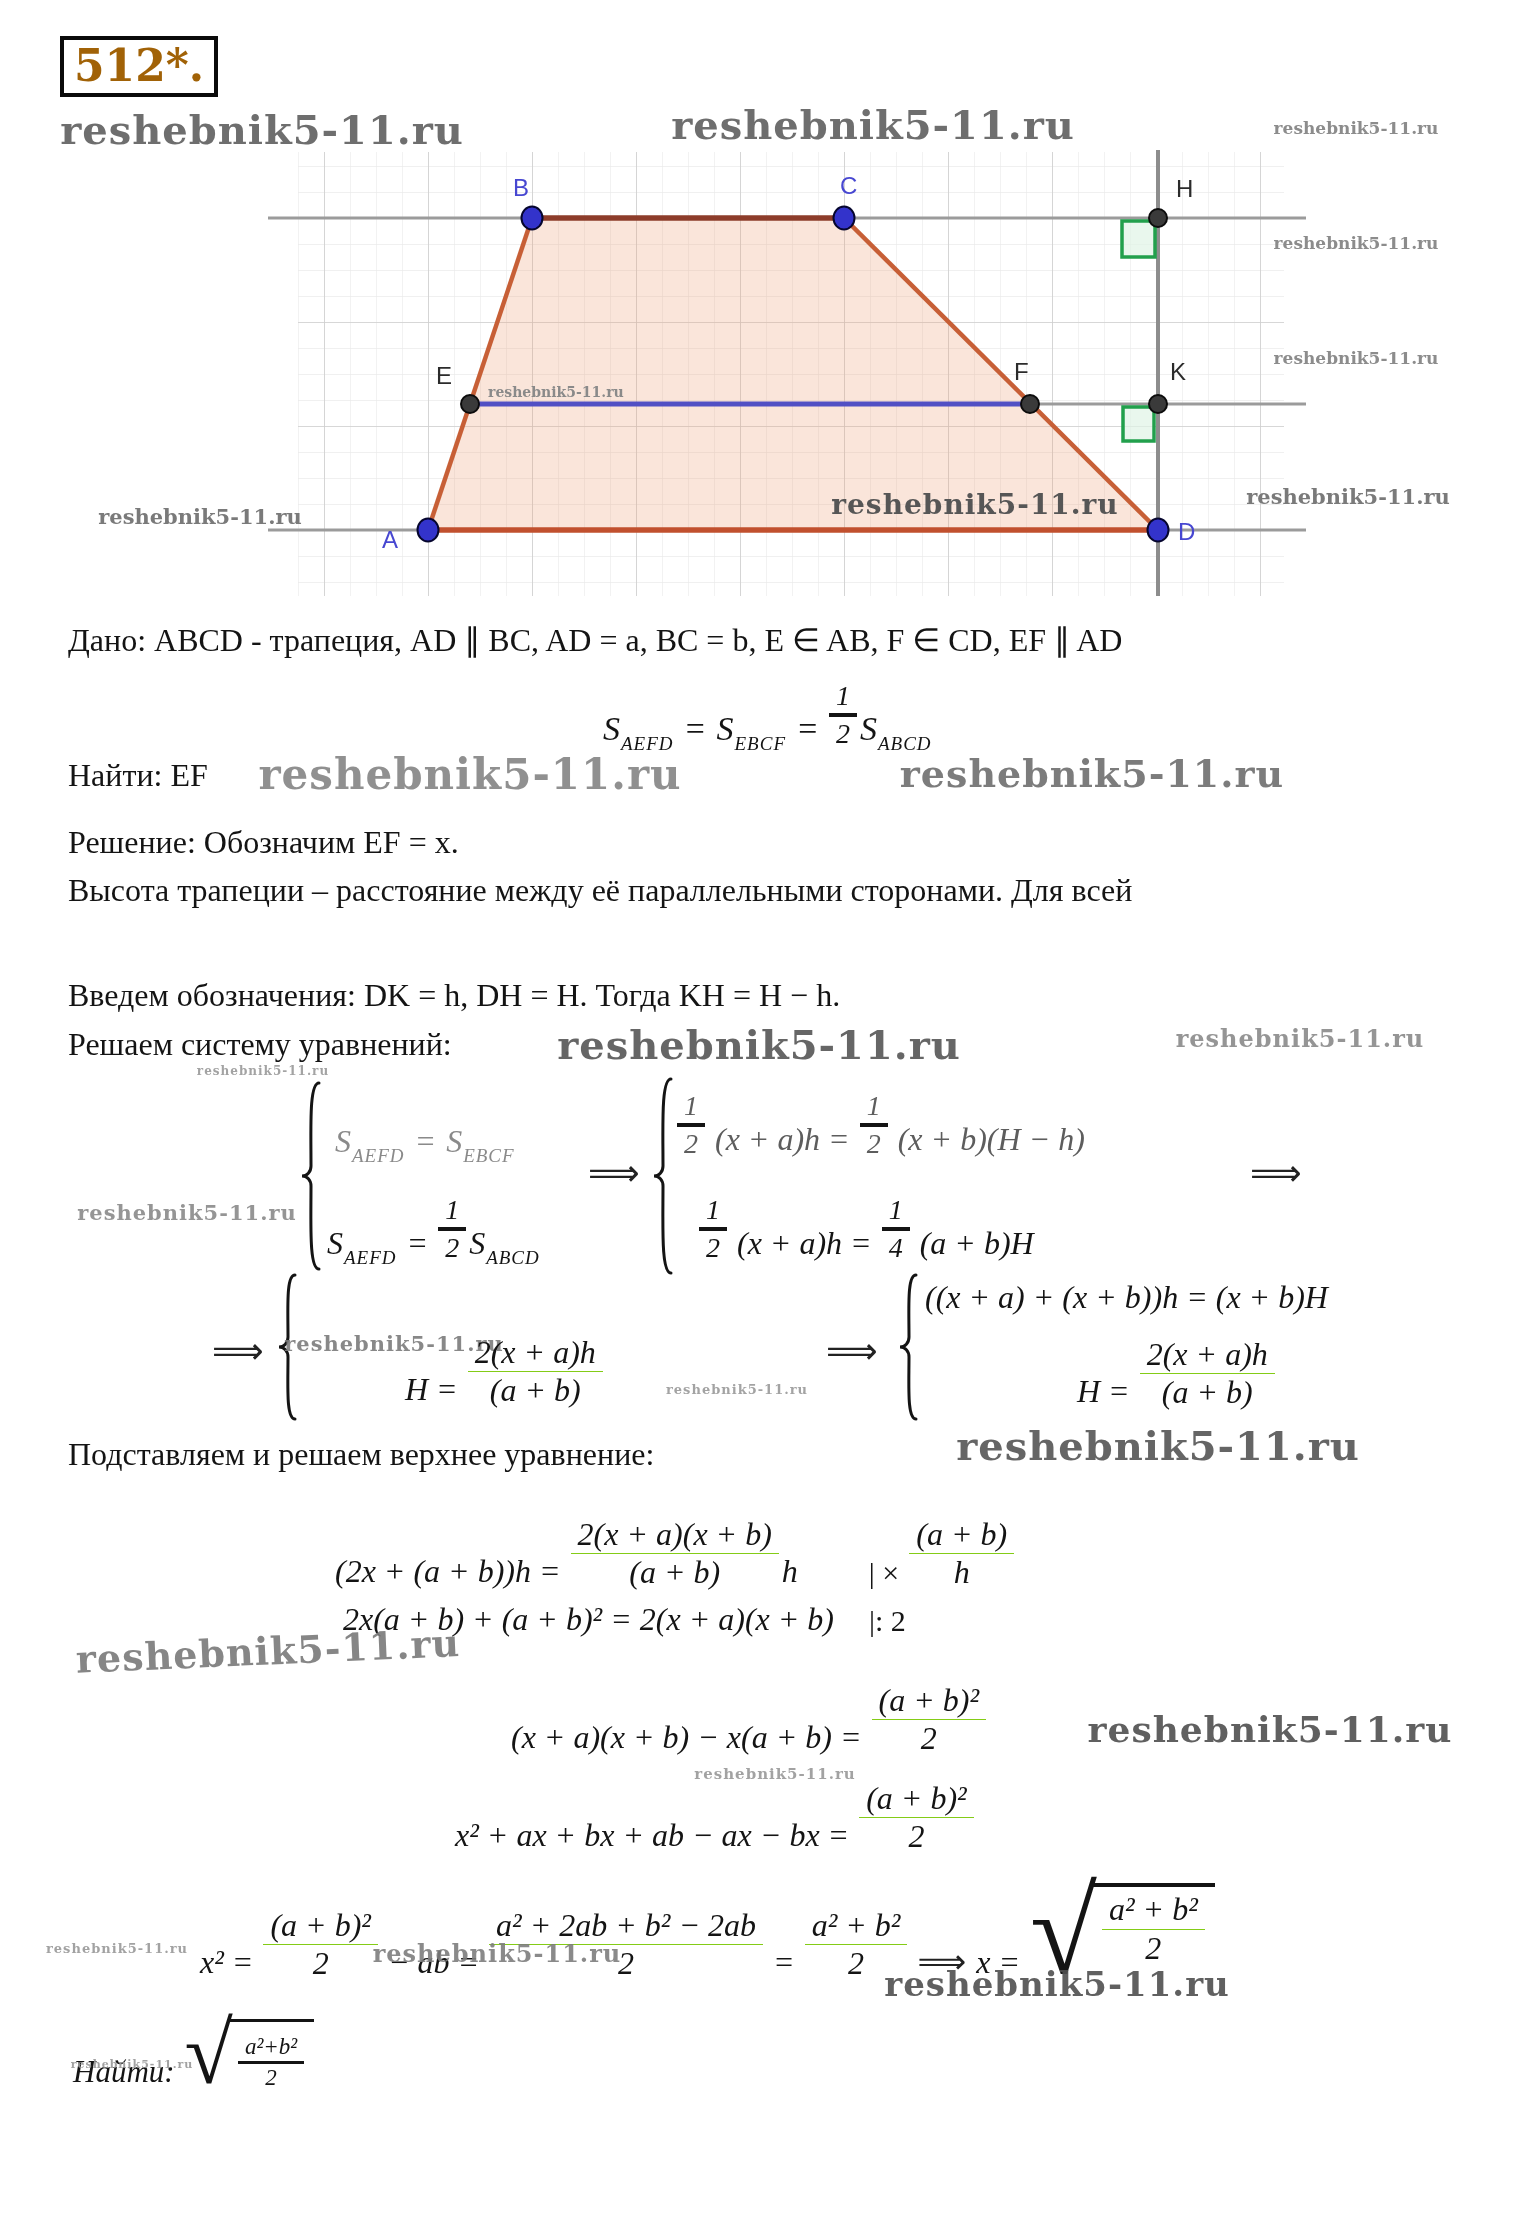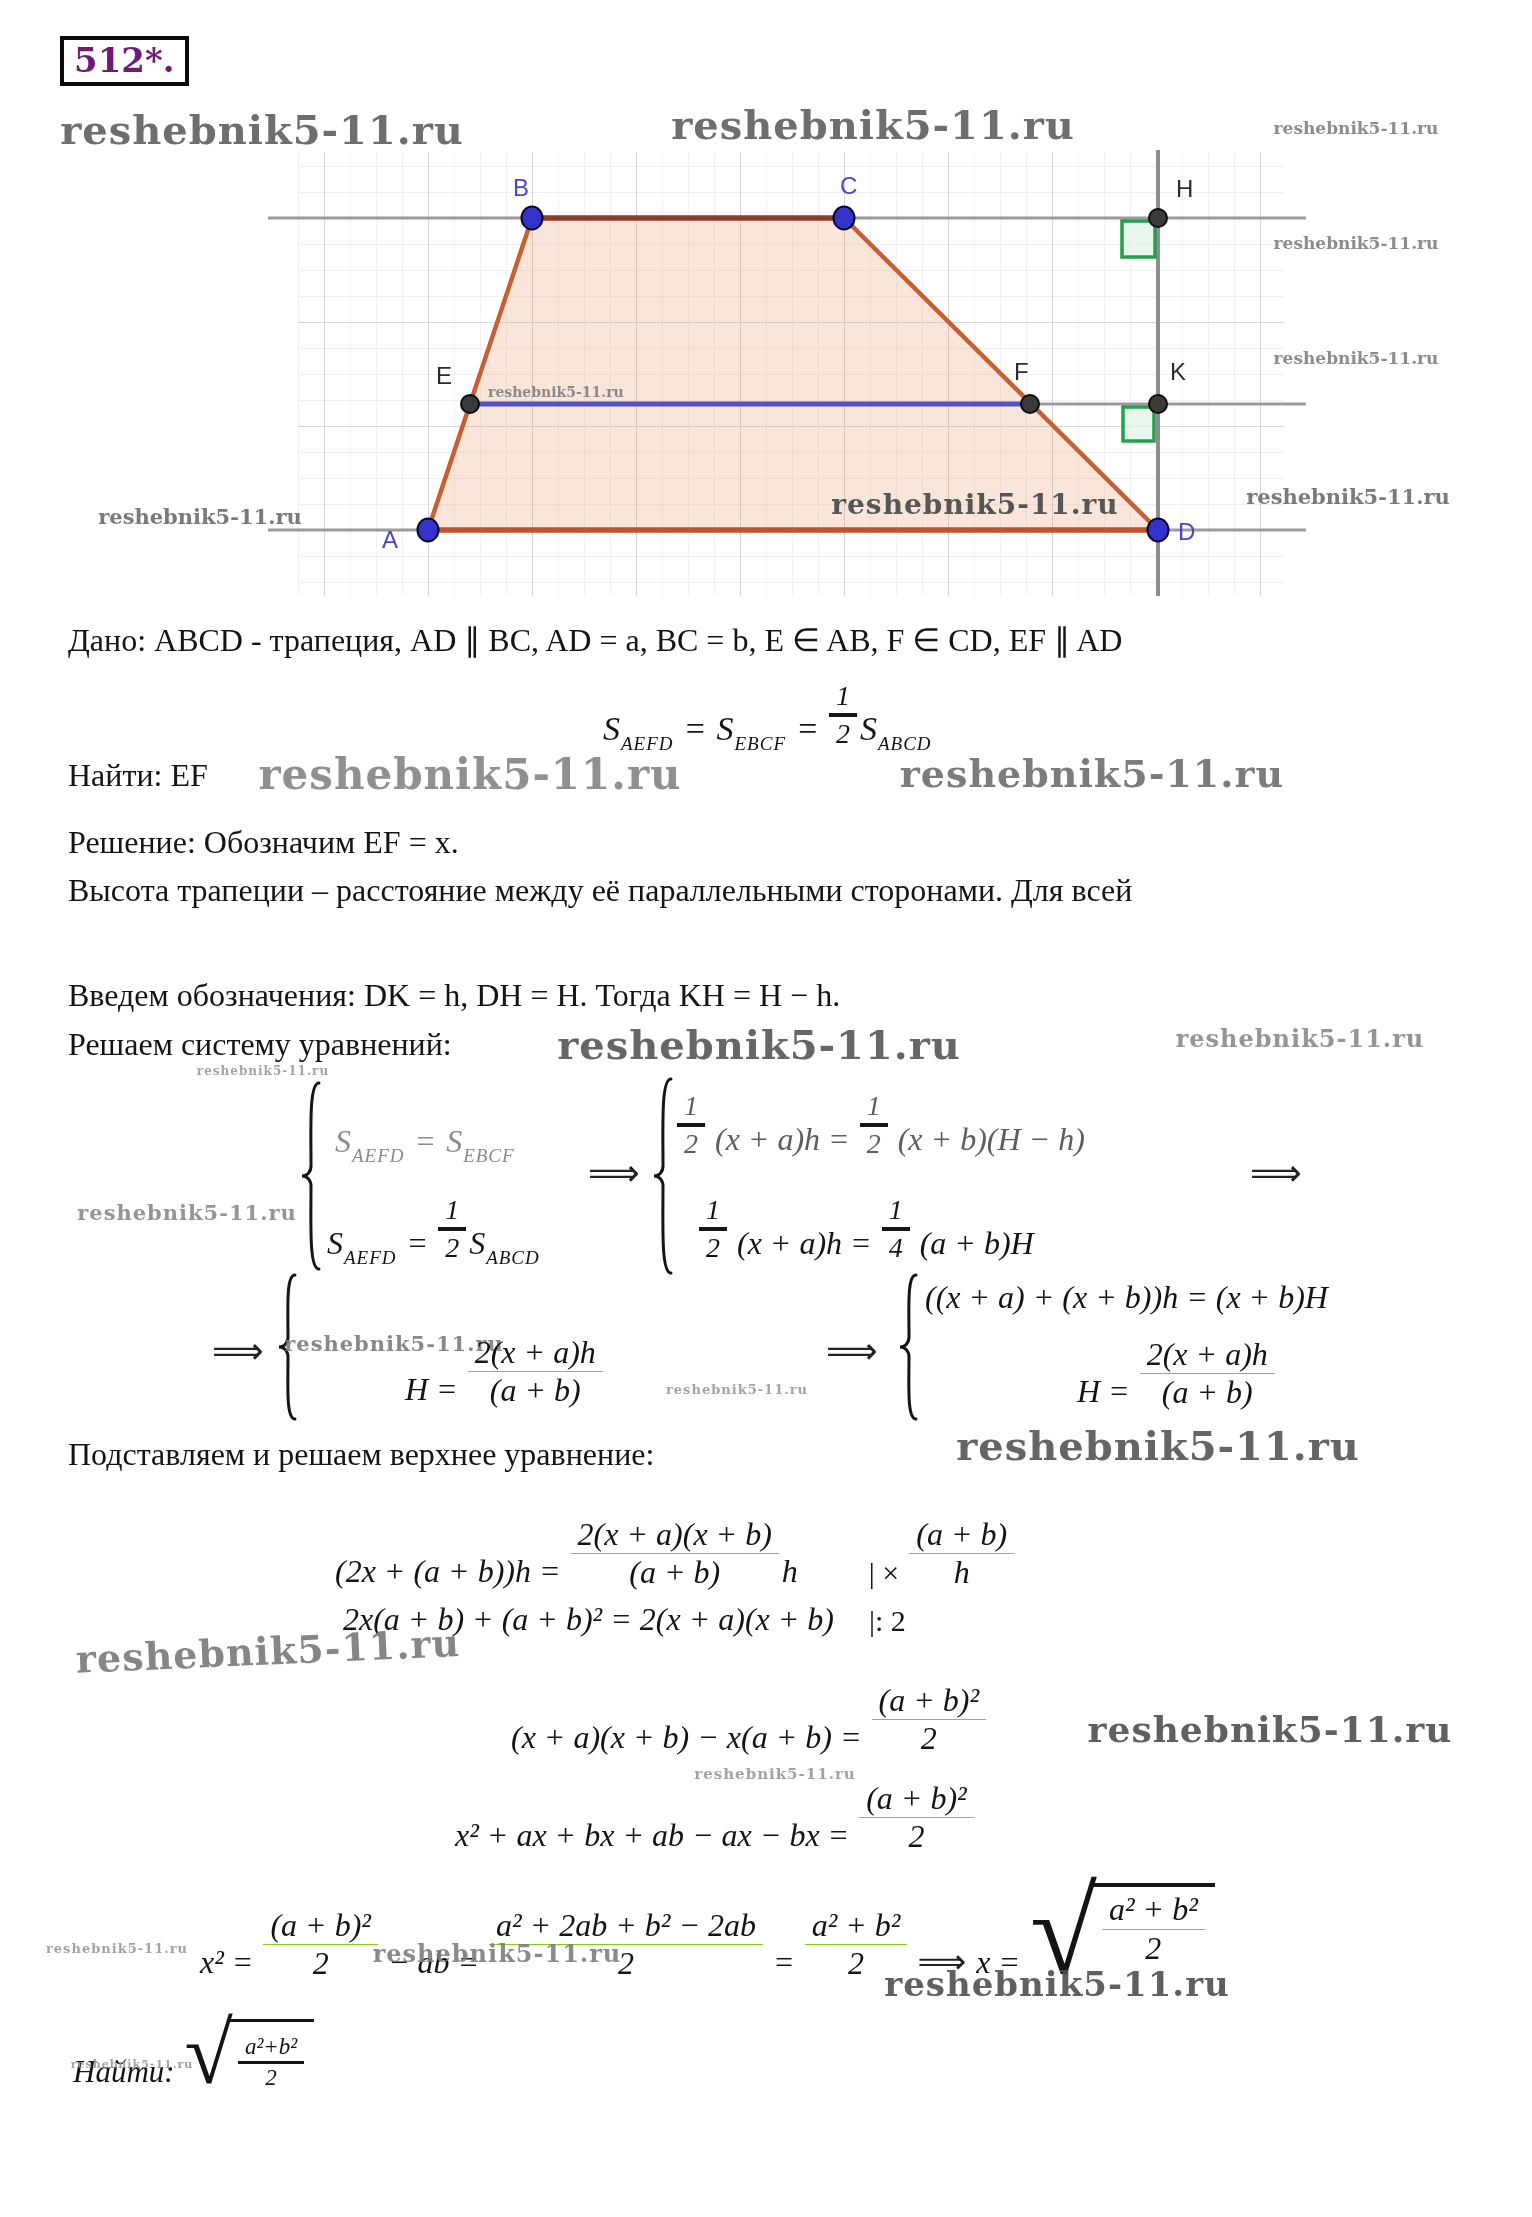--- a/index.html
+++ b/index.html
@@ -22,21 +22,21 @@
   .sb{font-size:19px;font-style:italic;position:relative;top:10px;margin-left:1px;letter-spacing:1px;}
   .ar{font-family:"DejaVu Sans",sans-serif;font-style:normal;font-size:36px;color:#222;}
   .op{font-style:normal;font-size:30px;}
   .gray1{color:#8a8a8a;}
   .gray2{color:#5d5d5d;}
   
   .wm{position:absolute;transform:translate(-50%,-50%);font-family:"DejaVu Serif",serif;
       font-weight:bold;white-space:nowrap;letter-spacing:1px;opacity:.9;}
   
   .pbox{position:absolute;left:60px;top:36px;border:4px solid #0a0a0a;padding:0px 10px 2px;
-        font-family:"DejaVu Serif",serif;font-weight:bold;font-size:34px;color:#701a75;}
+        font-family:"DejaVu Serif",serif;font-weight:bold;font-size:44px;color:#a16207;}
   
   .sqrt{display:inline-flex;align-items:flex-start;}
   .sqrt .rg{font-style:normal;line-height:.8;margin-right:-5px;}
   .sqrt .rb{border-top:4px solid #141414;padding:4px 10px 0;}
   .brsvg{position:absolute;}
 </style>
 </head>
 <body>
 
 <div id="page">

